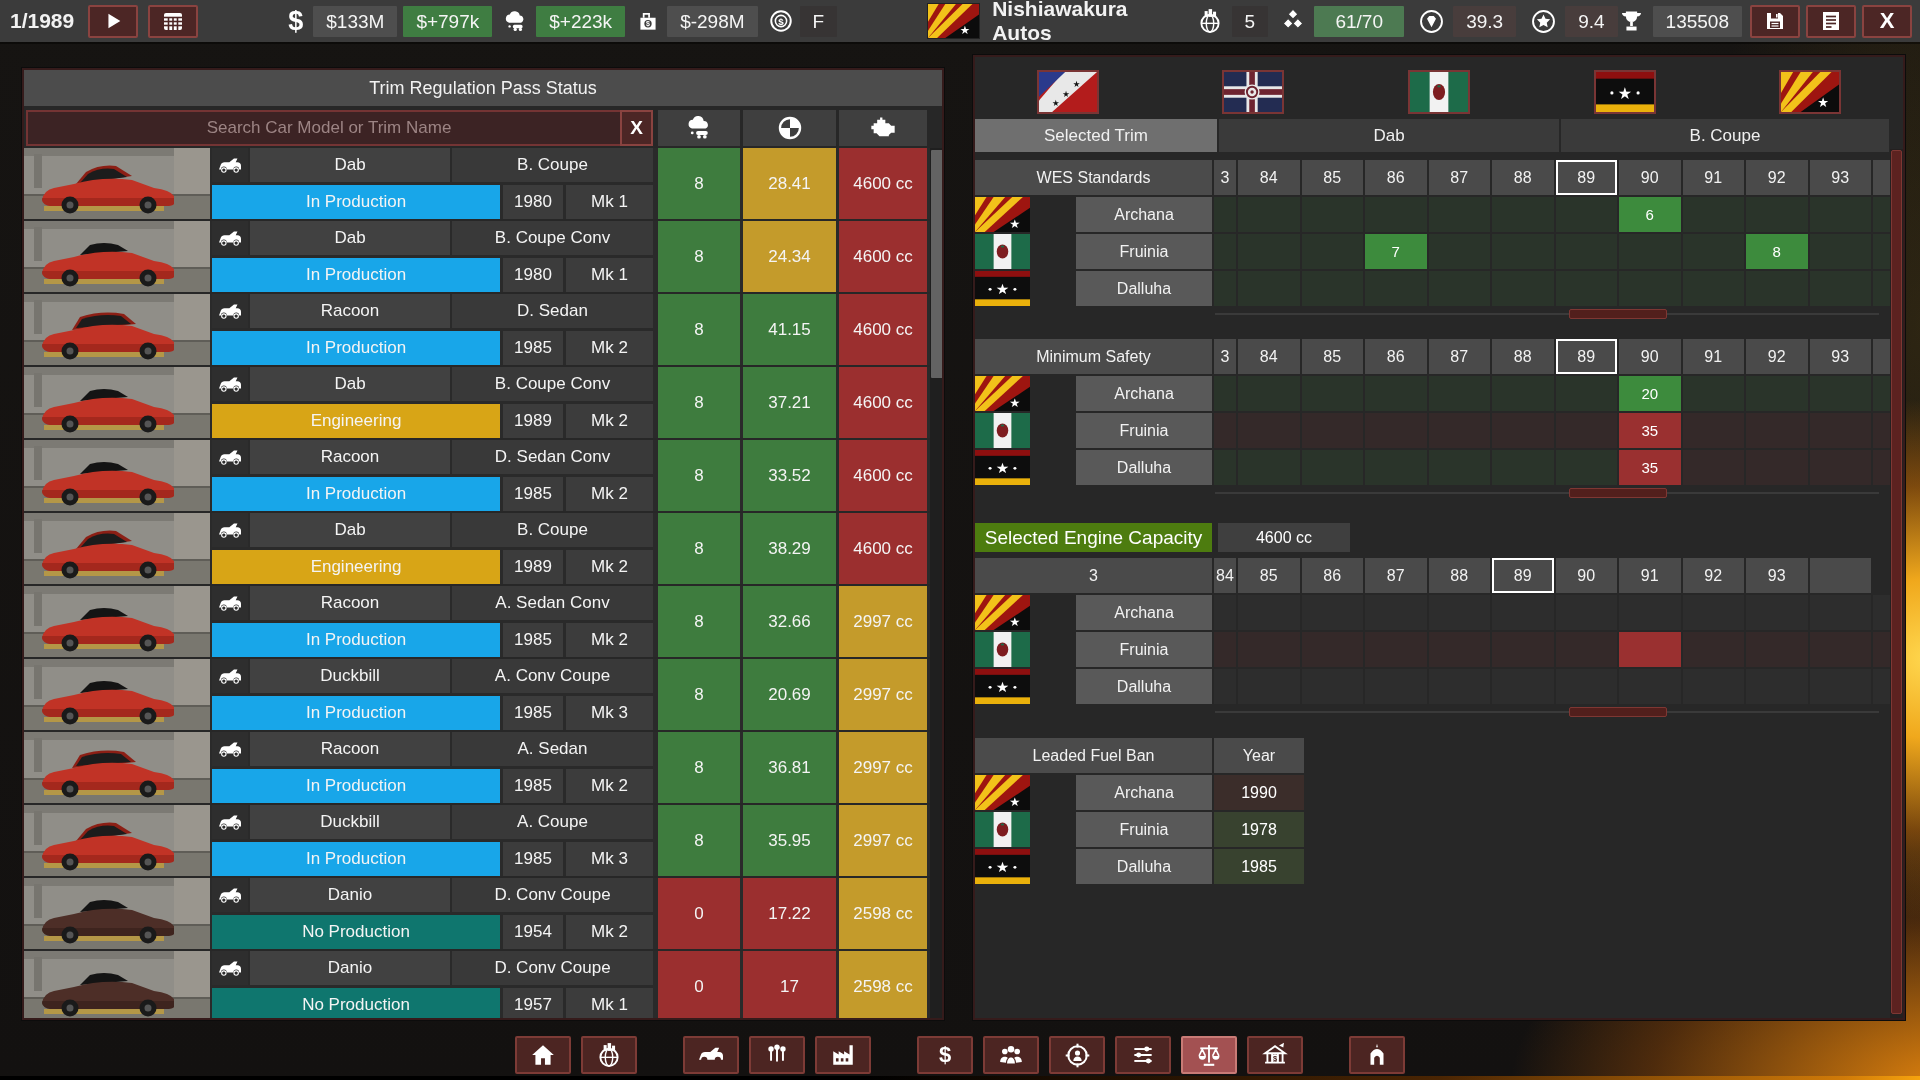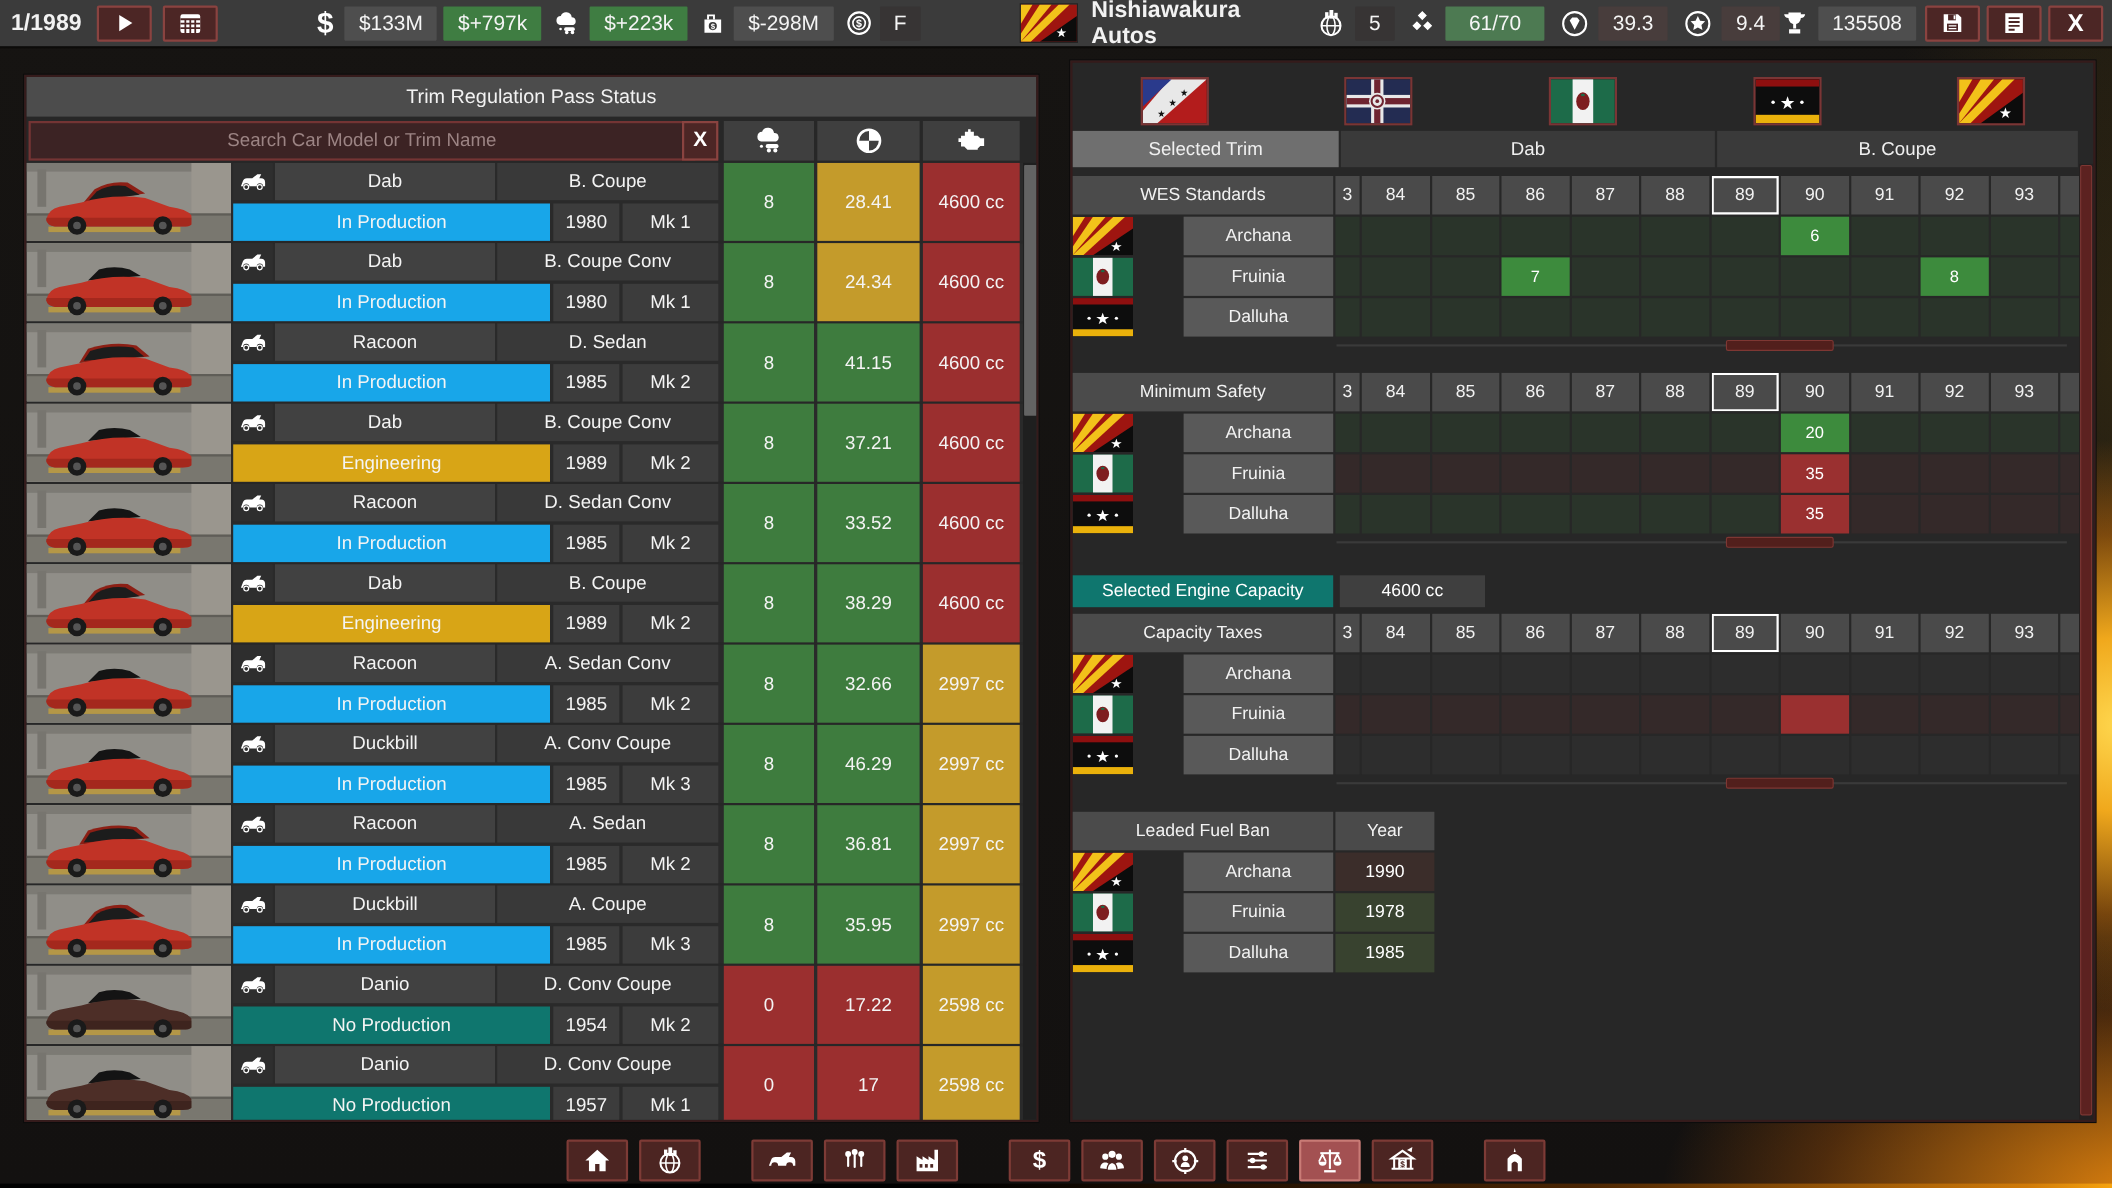--- a/index.html
+++ b/index.html
@@ -92,21 +92,21 @@
   .yt-flag svg { display:block; }
   .yt-name { flex:1; background:#595959; display:flex; align-items:center; justify-content:center; font-size:16px; color:#f2f2f2;margin-left:46px; }
   .cell { display:flex; align-items:center; justify-content:center; font-size:15px; color:#fff; }
   .t-green { background:#2a342a; } .t-maroon { background:#342929; } .t-neutral { background:#2d2d2d; }
   .hl-green { background:#3d8b3d; } .hl-red { background:#9a3030; }
   .hscroll { position:relative; height:11px; margin-top:3px; }
   .hs-line { position:absolute; left:240px; right:14px; top:4px; height:2px; background:#3a3a3a; }
   .hs-thumb { position:absolute; left:594px; top:0; width:98px; height:10px; background:#521f1c; border:1px solid #7e3733; border-radius:2px; }
 
   .sec-row { display:flex; margin-top:24px; height:29px; gap:6px; }
-  .sec-label { width:237px; background:#0f766e; display:flex; align-items:center; justify-content:center; font-size:16px; }
+  .sec-label { width:237px; background:#4d7c0f; display:flex; align-items:center; justify-content:center; font-size:19px; }
   .sec-value { width:132px; background:#3f3f3f; display:flex; align-items:center; justify-content:center; font-size:16px; }
 
   .fuel { margin-top:20px; width:330px; }
   .fuel-grid { display:grid; grid-template-columns:237px 90px; column-gap:2px; height:35px; margin-bottom:2px; }
   .fuel-year { display:flex; align-items:center; justify-content:center; font-size:16px; }
   .fy-maroon { background:#3b2d2a; } .fy-green { background:#38422f; }
 
   .rp-vscroll { position:absolute; right:0; top:92px; bottom:0; width:13px; background:#242020; }
   .rp-vthumb { position:absolute; left:1px; top:1px; bottom:4px; width:11px; background:#5c2220; border:1px solid #7e3733; border-radius:2px; }
 
@@ -597,21 +597,21 @@
               <circle cx="6.4" cy="14.6" r="2" fill="#2e2e2e" stroke="#fff" stroke-width="1"></circle>
               <circle cx="17.6" cy="14.6" r="2" fill="#2e2e2e" stroke="#fff" stroke-width="1"></circle>
             </svg>
           </div>
           <div class="cellbox r-model">Duckbill</div>
           <div class="cellbox r-trim">A. Conv Coupe</div>
           <div class="cellbox r-status st-production">In Production</div>
           <div class="cellbox r-year">1985</div>
           <div class="cellbox r-mk">Mk 3</div>
           <div class="cellbox r-val v1 vc-green">8</div>
-          <div class="cellbox r-val v2 vc-green">46.29</div>
+          <div class="cellbox r-val v2 vc-green">20.69</div>
           <div class="cellbox r-val v3 vc-gold">2997 cc</div>
         </div>
         <div class="car-row">
           <div class="thumb">
             <svg width="186" height="71" viewBox="0 0 186 71">
     <rect width="186" height="71" fill="#908e88"></rect>
     <rect width="186" height="8" fill="#7c7a74"></rect>
     <rect x="150" width="36" height="50" fill="#9a968e"></rect>
     <rect x="10" y="6" width="8" height="34" fill="#77756f"></rect>
     <rect y="46" width="186" height="25" fill="#79776f"></rect>
@@ -1036,21 +1036,20 @@
             <div class="hs-line"></div>
             <div class="hs-thumb"></div>
           </div>
         </div>
       <div class="sec-row">
         <div class="sec-label">Selected Engine Capacity</div>
         <div class="sec-value">4600 cc</div>
       </div>
       <div id="captax-table" class="yt" style="margin-top:6px">
           <div class="yt-grid">
-            <div class="yt-label">Capacity Taxes</div>
             <div class="yt-year">3</div>
             <div class="yt-year">84</div>
             <div class="yt-year">85</div>
             <div class="yt-year">86</div>
             <div class="yt-year">87</div>
             <div class="yt-year">88</div>
             <div class="yt-year current">89</div>
             <div class="yt-year">90</div>
             <div class="yt-year">91</div>
             <div class="yt-year">92</div>

